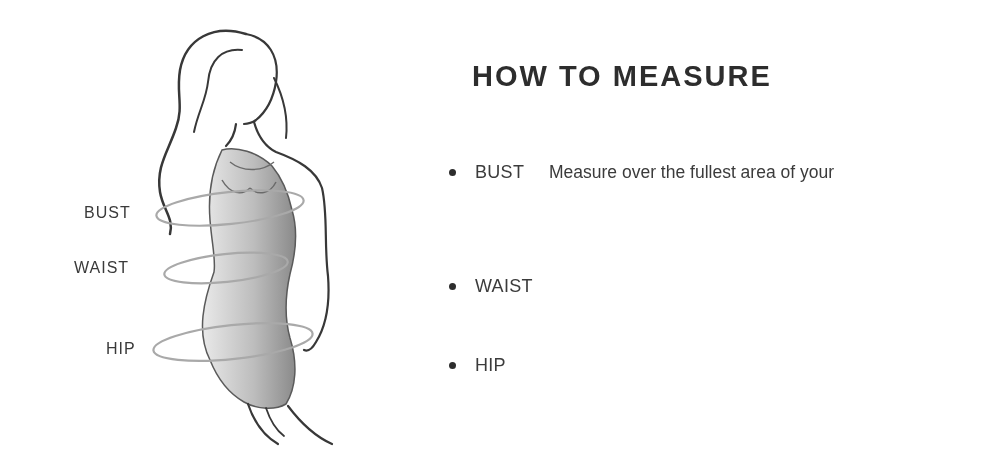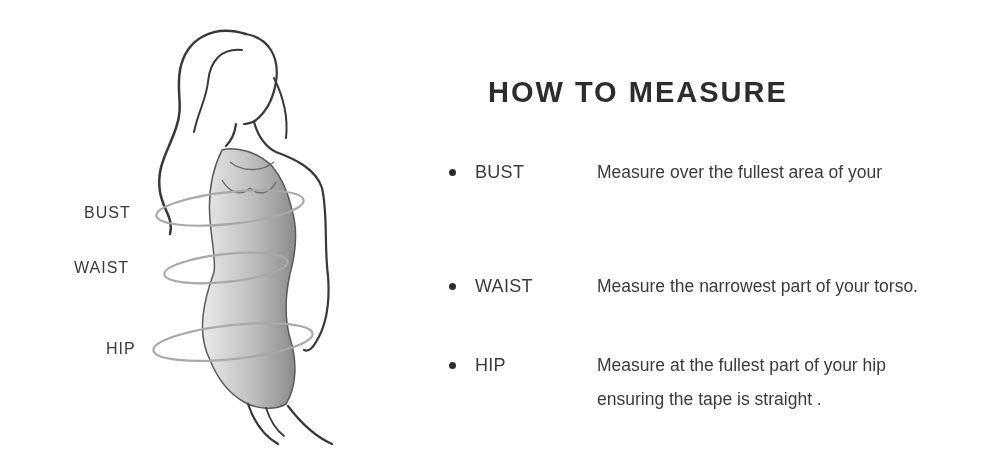--- a/index.html
+++ b/index.html
@@ -19,41 +19,41 @@
     font-size:16px;
     letter-spacing:1px;
     color:#3a3a3a;
   }
   .fig-label.bust{left:84px;top:204px;}
   .fig-label.waist{left:74px;top:259px;}
   .fig-label.hip{left:106px;top:340px;}
 
   
   .title{
-    position:absolute;left:472px;top:60px;margin:16px;
+    position:absolute;left:472px;top:60px;margin:0;
     font-size:29px;font-weight:bold;letter-spacing:2px;
     color:#2d2d2d;
   }
   .item{
     position:absolute;left:449px;
     display:flex;align-items:flex-start;
     font-size:17.5px;line-height:34px;color:#3b3b3b;
   }
   .item.i0{top:155px;}
   .item.i1{top:269px;}
   .item.i2{top:348px;}
   .item .dot{
     width:7px;height:7px;border-radius:50%;
     background:#2d2d2d;margin-top:14px;flex:none;
   }
   .item .label{
     width:74px;margin-left:19px;flex:none;
     font-size:18px;letter-spacing:0.3px;
   }
-  .item .lines{display:flex;flex-direction:column;margin-left:48px;}
+  .item .lines{display:flex;flex-direction:row;}
 </style>
 </head>
 <body>
 
 <div class="canvas">
 
   <div class="figure-area">
     <svg class="figure-svg" width="280" height="430" viewBox="0 0 280 430" xmlns="http://www.w3.org/2000/svg">
       <defs>
         <linearGradient id="dressGrad" x1="0" y1="0" x2="1" y2="0">
@@ -113,27 +113,20 @@
     <span class="dot"></span>
     <span class="label">BUST</span>
     <span class="lines">
       <span class="line">Measure over the fullest area of your</span>
     </span>
   </div>
 
   <div class="item i1">
     <span class="dot"></span>
     <span class="label">WAIST</span>
-    <span class="lines">
-      <span class="line">Measure the narrowest part of your torso.</span>
-    </span>
   </div>
 
   <div class="item i2">
     <span class="dot"></span>
     <span class="label">HIP</span>
-    <span class="lines">
-      <span class="line">Measure at the fullest part of your hip</span>
-      <span class="line">ensuring the tape is straight .</span>
-    </span>
   </div>
 
 </div>
 
 </body></html>

